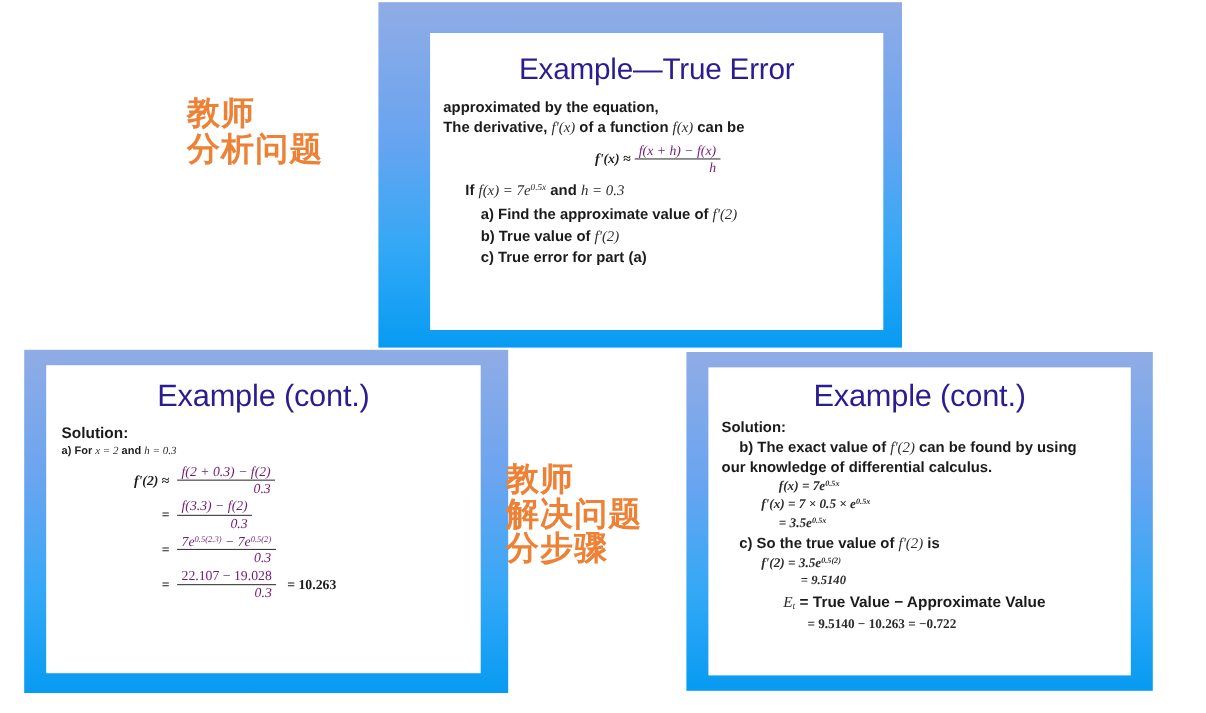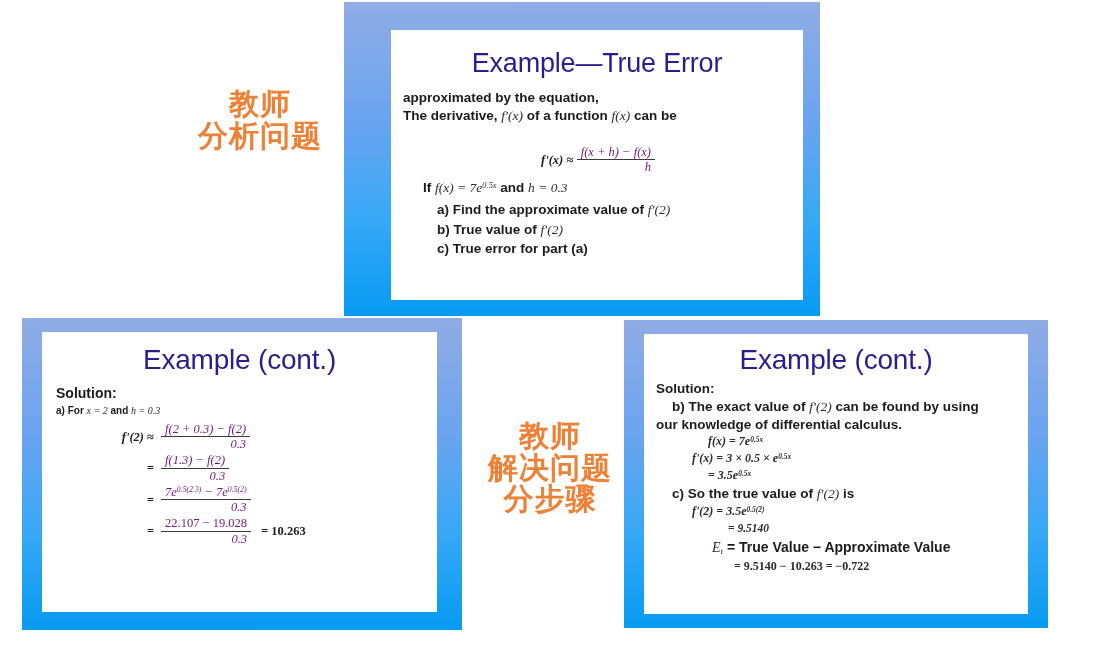--- a/index.html
+++ b/index.html
@@ -77,21 +77,21 @@
     font-weight: normal;
     font-style: italic;
     color: #701a75;
     line-height: 1.18;
   }
   .frac .num { display: block; padding: 0 4px; border-bottom: 1px solid #3a3a3a; }
   .frac .den { display: block; padding: 0 4px; }
 
   
   #top-body { padding: 0 10px 0 12px; }
-  #top-eq   { text-align: center; margin: 20px 0 4px; font-size: 12.5px; }
+  #top-eq   { text-align: center; margin: 5px 0 4px; font-size: 12.5px; }
   .eq-lhs   { font-family: "Liberation Serif", serif; font-style: italic; font-size: 12.5px; }
   #top-if   { margin-top: 1px; font-size: 13.5px; padding-left: 20px; }
   .abc-list { margin: 3px 0 0 34px; font-size: 13.5px; font-weight: bold; line-height: 1.46; }
 
   
   #bl-body  { padding: 0 10px 0 14px; }
   #bl-solution { font-size: 14px; }
   #bl-a     { font-size: 10px; margin-top: 2px; }
   .derivation { margin: 4px 0 0 44px; font-size: 12.5px; }
   .drow { display: block; margin-bottom: 1px; white-space: nowrap; }
@@ -117,21 +117,21 @@
   .te-formula { margin: 2px 0 1px 56px; font-size: 14px; font-weight: bold; white-space: nowrap; }
   .te-result  { margin: 2px 0 0 78px; font-size: 12px; font-family: "Liberation Serif", serif;
                 font-style: normal; color: #2b2b2b; }
 
   
   .cn-annot {
     position: absolute;
     color: #ed8136;
     font-family: "DejaVu Sans", sans-serif;
     font-weight: bold;
-    text-align: center;
+    text-align: left;
     line-height: 1.05;
     letter-spacing: 1px;
     white-space: nowrap;
   }
   #cn-top  { left: 170px; top: 88px;  width: 180px; font-size: 30px; }
   #cn-bot  { left: 460px; top: 420px; width: 180px; font-size: 30px; }
   .cn-line { display: block; }
 </style>
 </head>
 <body>
@@ -202,21 +202,21 @@
         <span class="math">h = 0.3</span>
       </div>
 
       <div class="derivation">
 
         <span class="drow">
           <span class="dlead">f'(2)</span><span class="op">≈</span><span class="frac"><span class="num">f(2 + 0.3) − f(2)</span><span class="den">0.3</span></span>
         </span>
 
         <span class="drow">
-          <span class="dlead"></span><span class="op">=</span><span class="frac"><span class="num">f(1.3) − f(2)</span><span class="den">0.3</span></span>
+          <span class="dlead"></span><span class="op">=</span><span class="frac"><span class="num">f(3.3) − f(2)</span><span class="den">0.3</span></span>
         </span>
 
         <span class="drow">
           <span class="dlead"></span><span class="op">=</span><span class="frac"><span class="num"><span>7e</span><span class="sup">0.5(2.3)</span><span> − 7e</span><span class="sup">0.5(2)</span></span><span class="den">0.3</span></span>
         </span>
 
         <span class="drow">
           <span class="dlead"></span><span class="op">=</span><span class="frac"><span class="num math-up">22.107 − 19.028</span><span class="den">0.3</span></span><span class="tail">= 10.263</span>
         </span>
 
@@ -236,21 +236,21 @@
       <div class="br-line indent1">
         <span>b)</span>
         <span>The exact value of</span>
         <span class="math">f'(2)</span>
         <span>can be found by using</span>
       </div>
       <div class="br-line">our knowledge of differential calculus.</div>
 
       <div class="eqblock"><span>f(x) = 7e</span><span class="sup">0.5x</span></div>
 
-      <div class="eqblock2"><span>f'(x) = 3 × 0.5 × e</span><span class="sup">0.5x</span></div>
+      <div class="eqblock2"><span>f'(x) = 7 × 0.5 × e</span><span class="sup">0.5x</span></div>
 
       <div class="eqblock"><span>= 3.5e</span><span class="sup">0.5x</span></div>
 
       <div class="br-line indent1">
         <span>c)</span>
         <span>So the true value of</span>
         <span class="math">f'(2)</span>
         <span>is</span>
       </div>
 

